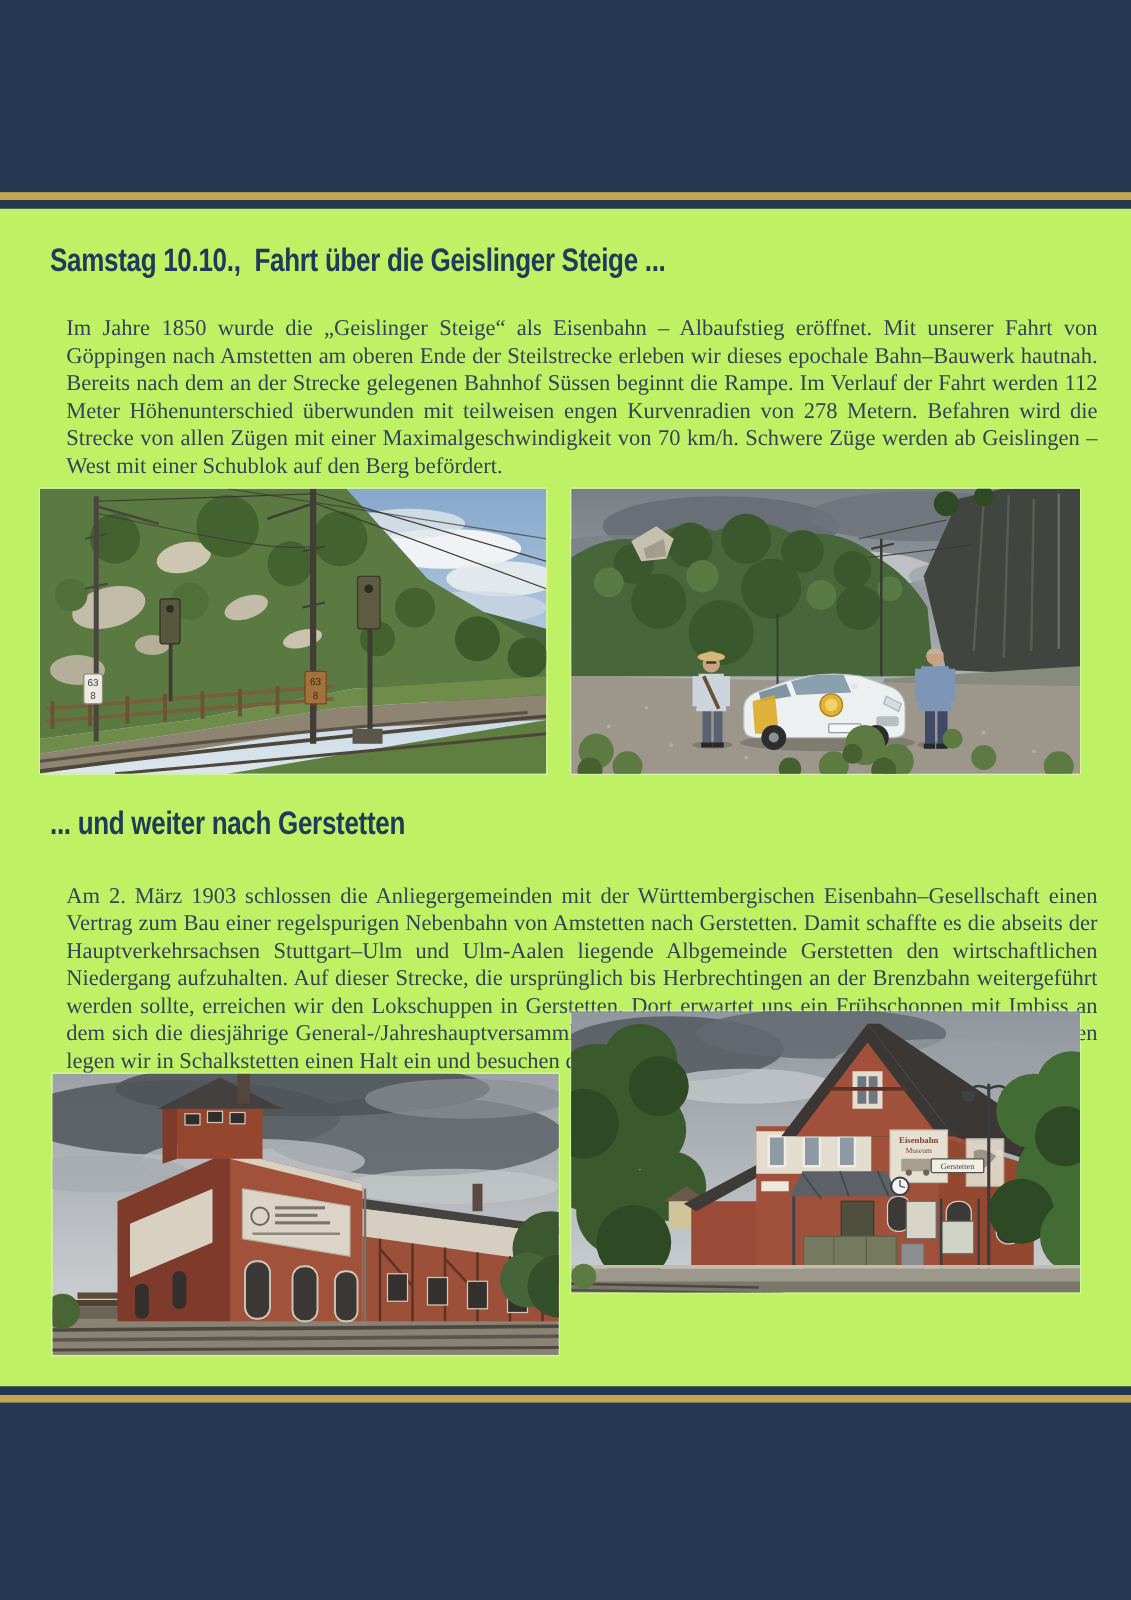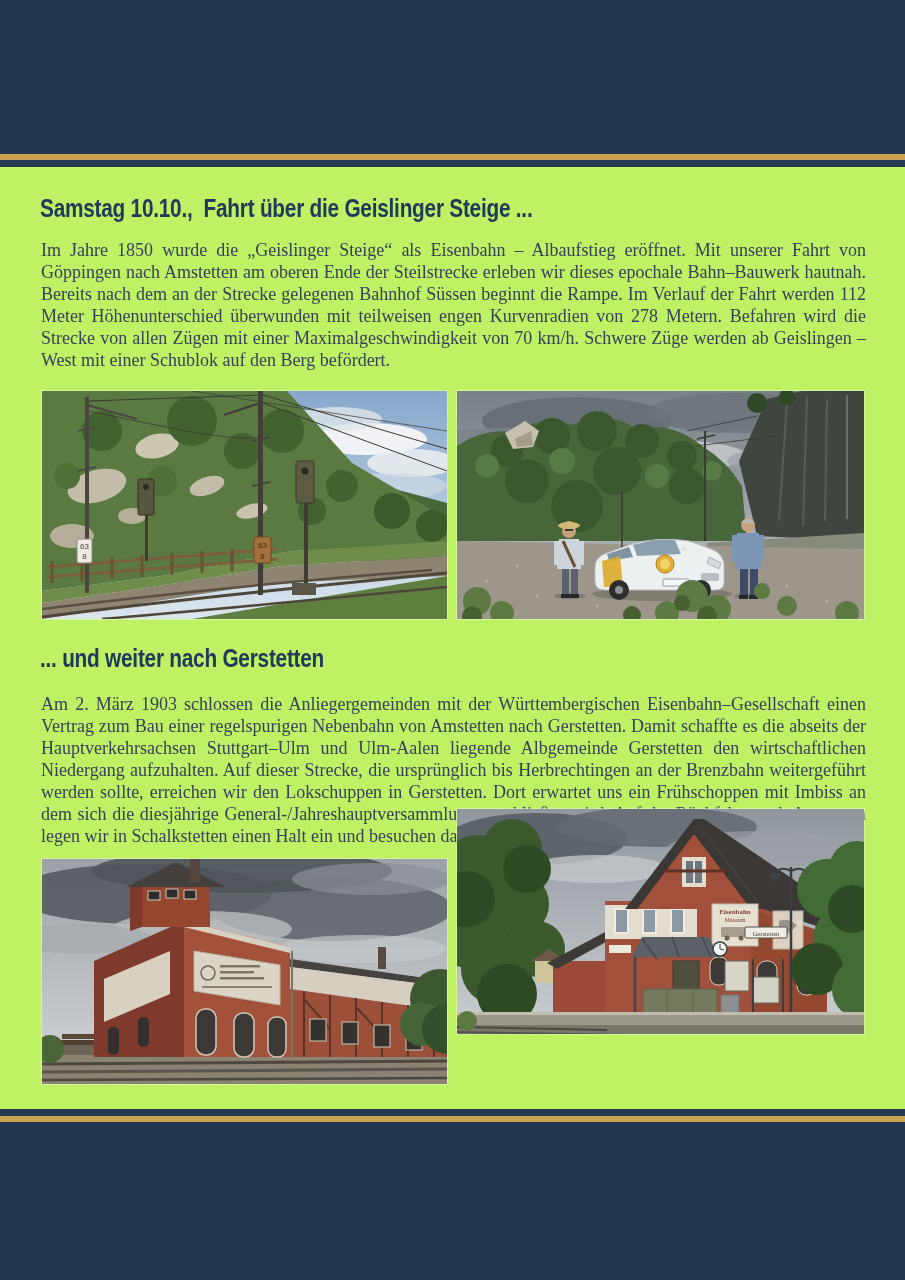--- a/index.html
+++ b/index.html
@@ -11,40 +11,40 @@
   .band-navy{background:#243751;}
   .band-gold{background:#c9a24f;}
   .heading{
     position:absolute;left:40px;margin:0;
     font-family:"Liberation Sans",sans-serif;font-weight:700;
     font-size:26px;color:#21395a;white-space:pre;
     transform:scaleX(0.80);transform-origin:0 50%;
     letter-spacing:-0.3px;
   }
   .para{
-    position:absolute;left:40px;width:825px;margin:1px;
+    position:absolute;left:40px;width:825px;margin:13px;
     font-size:18px;line-height:22px;color:#36415a;
     text-align:justify;text-justify:inter-word;
   }
   figure.photo{position:absolute;margin:0;box-shadow:0 0 0 1px rgba(255,255,255,.35);}
   figure.photo svg{display:block;}
 </style>
 </head>
 <body>
 
 <div class="page">
 
   <div class="band band-navy" style="top:0;height:154px;"></div>
   <div class="band band-gold" style="top:154px;height:6px;"></div>
   <div class="band band-navy" style="top:160px;height:7px;"></div>
 
   <h1 class="heading" style="top:193px;">Samstag 10.10.,  Fahrt über die Geislinger Steige ...</h1>
   <p class="para" style="top:238px;">Im Jahre 1850 wurde die „Geislinger Steige“ als Eisenbahn – Albaufstieg eröffnet. Mit unserer Fahrt von Göppingen nach Amstetten am oberen Ende der Steilstrecke erleben wir dieses epochale Bahn–Bauwerk hautnah. Bereits nach dem an der Strecke gelegenen Bahnhof Süssen beginnt die Rampe. Im Verlauf der Fahrt werden 112 Meter Höhenunterschied überwunden mit teilweisen engen Kurvenradien von 278 Metern. Befahren wird die Strecke von allen Zügen mit einer Maximalgeschwindigkeit von 70 km/h. Schwere Züge werden ab Geislingen – West mit einer Schublok auf den Berg befördert.</p>
 
-  <figure class="photo" style="left:42px;top:391px;width:405px;height:228px;">
+  <figure class="photo" style="left:32px;top:391px;width:405px;height:228px;">
     <svg width="405" height="228" viewBox="0 0 405 228">
       <defs>
         <linearGradient id="p1sky" x1="0" y1="0" x2="0" y2="1">
           <stop offset="0" stop-color="#86a8cc"></stop>
             <stop offset="1" stop-color="#dbe6ee"></stop>
         </linearGradient>
       </defs>
       <rect x="0" y="0" width="405" height="228" fill="url(#p1sky)"></rect>
       <g>
         <ellipse cx="325" cy="48" rx="60" ry="16" fill="#f4f6f7" opacity=".95"></ellipse>

